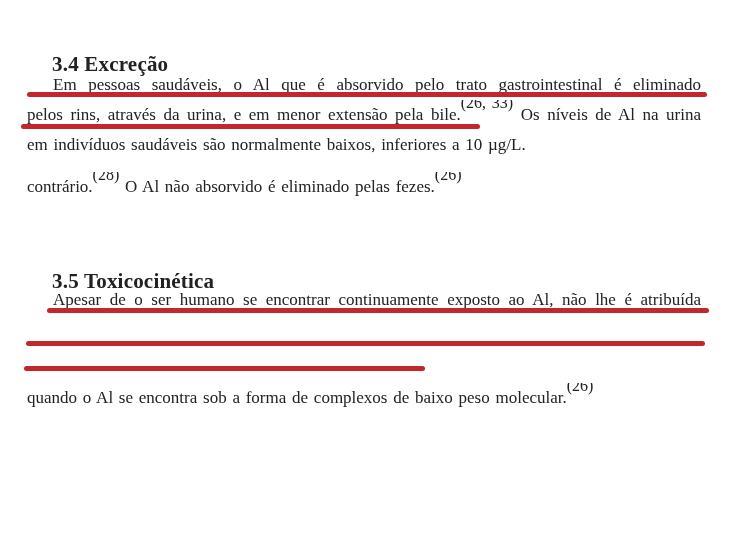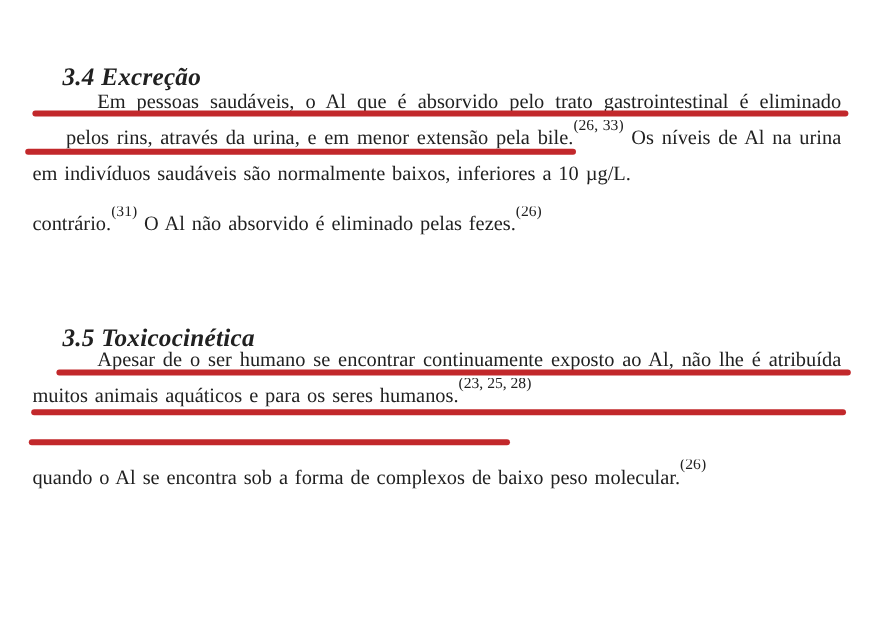--- a/index.html
+++ b/index.html
@@ -17,21 +17,20 @@
     color: #212121;
   }
   .heading {
     position: absolute;
     left: 52px;
     font-size: 21px;
     font-weight: bold;
     line-height: 26px;
     white-space: nowrap;
     letter-spacing: 0.2px;
-    font-style: italic;
   }
   #heading-1 { top: 34px; }
   #heading-2 { top: 251px; }
   .para {
     position: absolute;
     left: 27px;
     width: 674px;
     font-size: 17px;
   }
   #para-1 { top: 70px; }
@@ -44,26 +43,25 @@
     overflow: hidden;
     word-spacing: 1.5px;
   }
   #para-4 .line {
     height: 29px;
     line-height: 29px;
   }
   .line.j {
     text-align: justify;
     text-align-last: justify;
-    margin-left: 28px;
     -moz-text-align-last: justify;
   }
   .line.indent { padding-left: 26px; }
   sup.cite {
-    font-size: 13px;
+    font-size: 16px;
     line-height: 0;
     position: relative;
     top: -5px;
     word-spacing: 0;
   }
   .redline {
     position: absolute;
     height: 5px;
     border-radius: 2.5px;
     background: #c2282b;
@@ -81,28 +79,27 @@
 
   <h2 class="heading" id="heading-1">3.4 Excreção</h2>
 
   <div class="para" id="para-1">
     <div class="line j indent"><span>Em pessoas saudáveis, o Al que é absorvido pelo trato gastrointestinal é eliminado</span></div>
     <div class="line j"><span>pelos rins, através da urina, e em menor extensão pela bile.</span><sup class="cite">(26, 33)</sup><span> Os níveis de Al na urina</span></div>
     <div class="line"><span>em indivíduos saudáveis são normalmente baixos, inferiores a 10 µg/L.</span></div>
   </div>
 
   <div class="para" id="para-2">
-    <div class="line"><span>contrário.</span><sup class="cite">(31)</sup><span> O Al não absorvido é eliminado pelas fezes.</span><sup class="cite">(26)</sup></div>
+    <div class="line"><span>contrário.</span><sup class="cite">(28)</sup><span> O Al não absorvido é eliminado pelas fezes.</span><sup class="cite">(26)</sup></div>
   </div>
 
   <h2 class="heading" id="heading-2">3.5 Toxicocinética</h2>
 
   <div class="para" id="para-3">
     <div class="line j indent"><span>Apesar de o ser humano se encontrar continuamente exposto ao Al, não lhe é atribuída</span></div>
-    <div class="line"><span>muitos animais aquáticos e para os seres humanos.</span><sup class="cite">(23, 25, 28)</sup></div>
   </div>
 
   <div class="para" id="para-4">
     <div class="line"><span>quando o Al se encontra sob a forma de complexos de baixo peso molecular.</span><sup class="cite">(26)</sup></div>
   </div>
 
   <div class="redline" id="ul-1" style="background: rgb(194, 40, 43);"></div>
   <div class="redline" id="ul-2" style="background: rgb(194, 40, 43);"></div>
   <div class="redline" id="ul-3" style="background: rgb(194, 40, 43);"></div>
   <div class="redline" id="ul-4" style="background: rgb(194, 40, 43);"></div>

